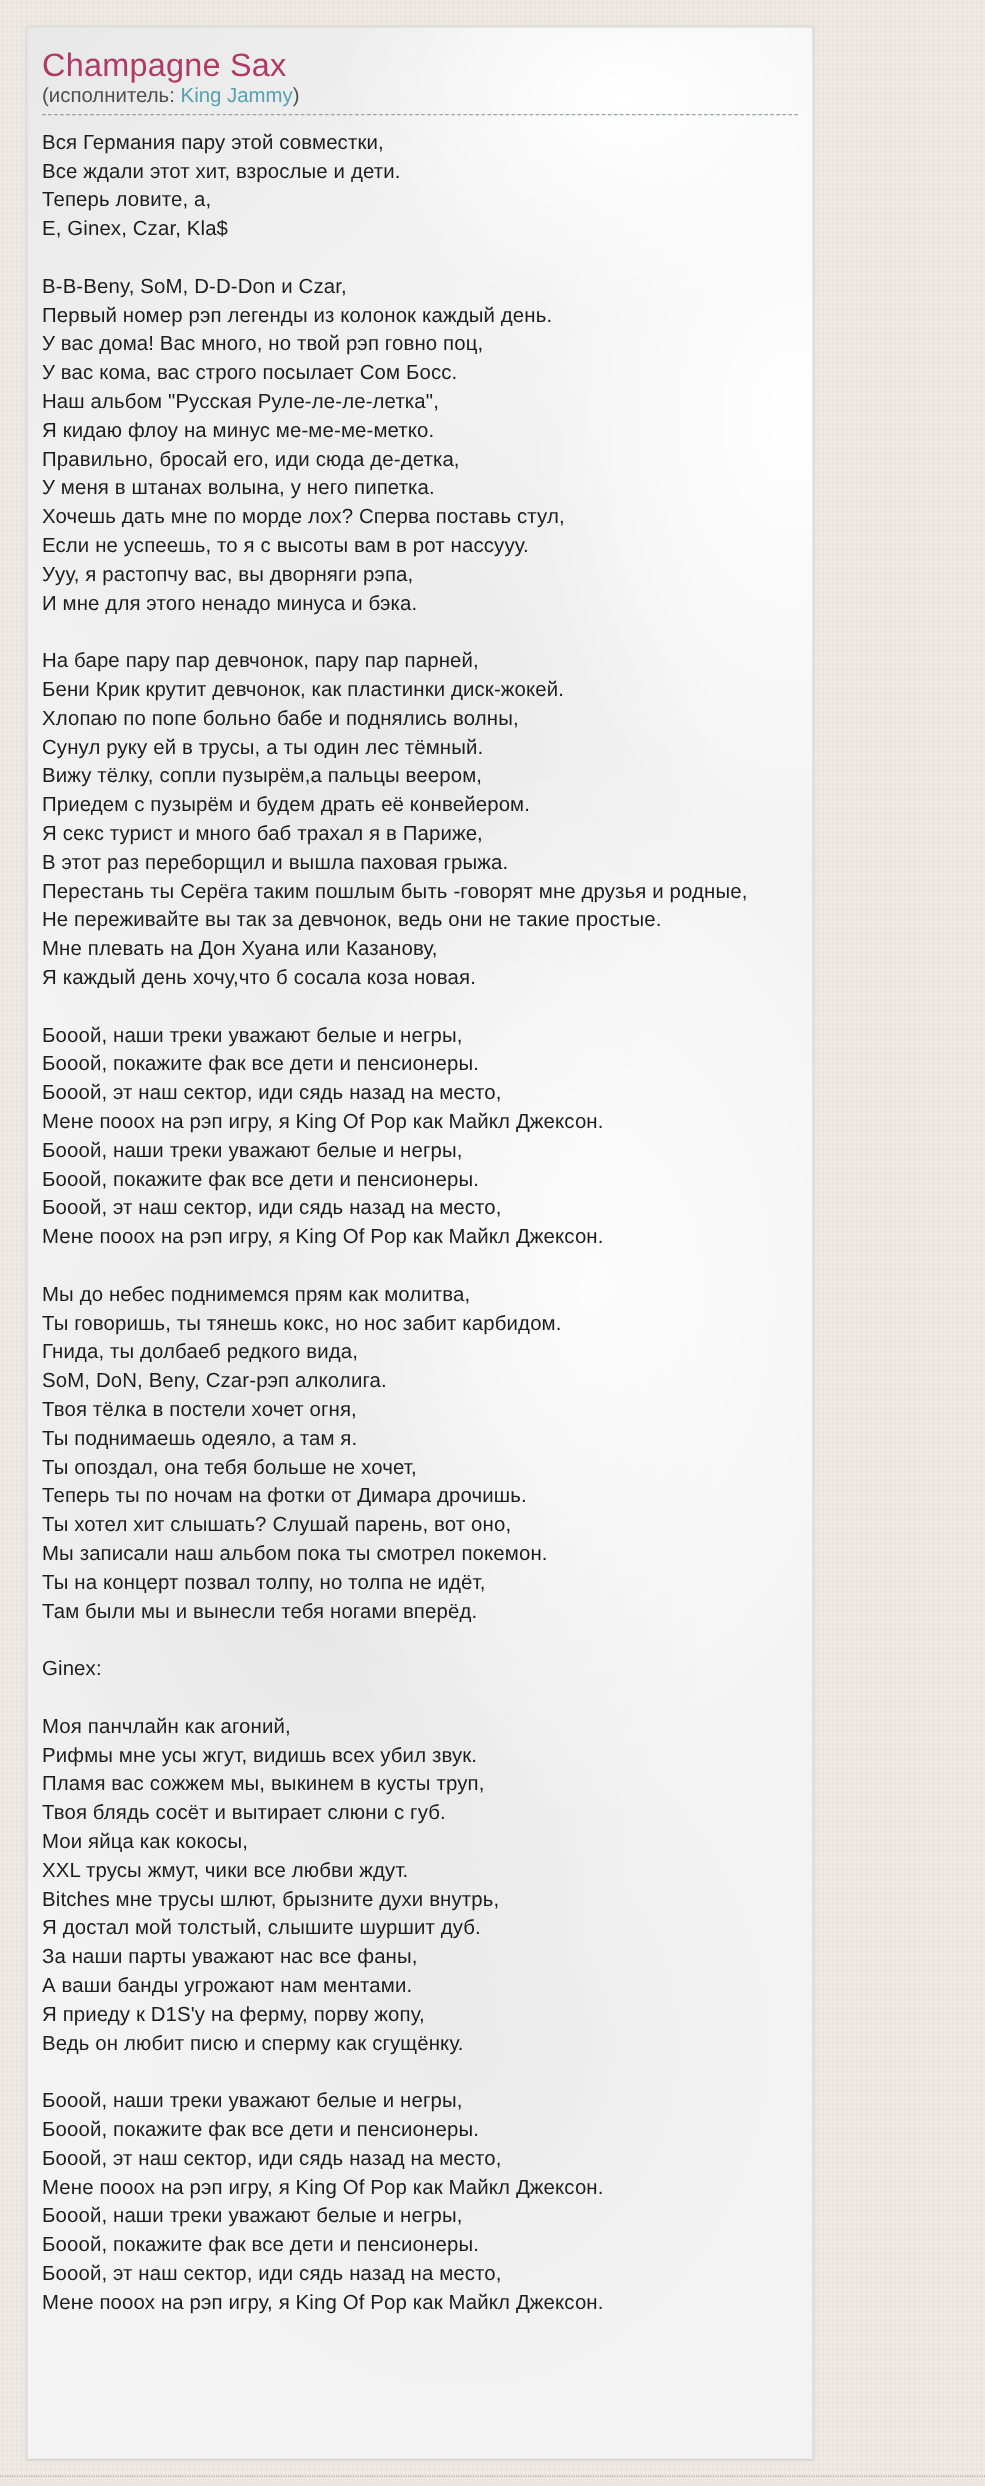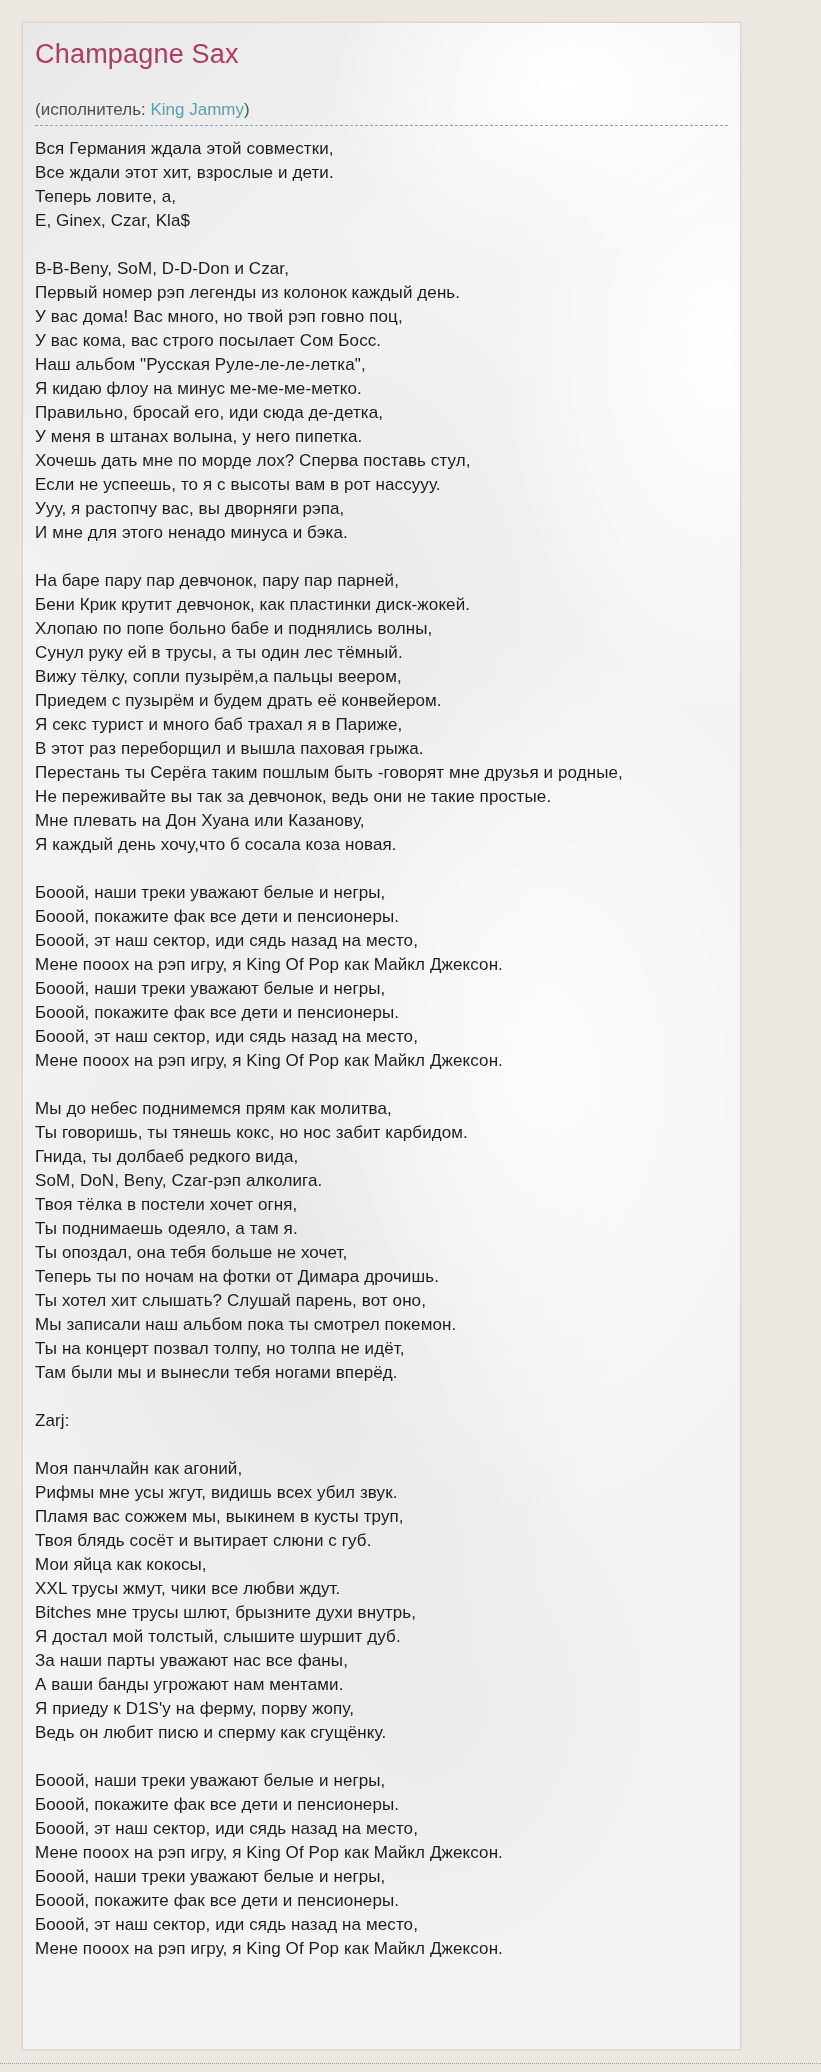--- a/index.html
+++ b/index.html
@@ -20,21 +20,21 @@
     background-color: var(--page-bg);
     background-image:
       radial-gradient(rgba(215,206,196,0.55) 16%, rgba(0,0,0,0) 17%),
       radial-gradient(rgba(255,255,255,0.75) 16%, rgba(0,0,0,0) 17%);
     background-size: 4px 4px;
     background-position: 0 0, 2px 2px;
   }
   .panel {
     position: absolute;
     left: 22px; top: 22px;
-    width: 719px; height: 2028px;
+    width: 656px; height: 2028px;
     background: var(--panel-bg);
     border: 1px solid #d6d3d0;
     box-shadow: 0 0 3px rgba(0,0,0,0.07);
   }
   .watermark {
     position: absolute;
     left: 0; top: 0; right: 0; bottom: 0;
     pointer-events: none;
     background:
       radial-gradient(ellipse 340px 260px at 76% 3%, rgba(255,255,255,1), rgba(255,255,255,0) 70%),
@@ -53,21 +53,20 @@
     font-size: 27px;
     line-height: 30px;
     font-weight: normal;
     color: var(--title-color);
     letter-spacing: 0.2px;
   }
   .artist-line {
     font-size: 17px;
     line-height: 22px;
     color: #4f4f4f;
-    margin-top: 30px;
   }
   .artist-link {
     color: var(--artist-link);
     text-decoration: none;
     cursor: pointer;
   }
   .header-rule {
     height: 0;
     border-bottom: 1px dashed #94a2ac;
     margin: 4px 2px 0 0;
@@ -95,21 +94,21 @@
 </head>
 <body>
 
 <div class="panel">
   <div class="watermark"></div>
   <div class="content">
     <h1 class="title">Champagne Sax</h1>
     <div class="artist-line"><span>(исполнитель: </span><a class="artist-link">King Jammy</a><span>)</span></div>
     <div class="header-rule"></div>
     <div class="lyrics" id="lyrics">
-        <p>Вся Германия ждала этой совместки,
+        <p>Вся Германия пару этой совместки,
 Все ждали этот хит, взрослые и дети.
 Теперь ловите, а,
 Е, Ginex, Czar, Kla$</p>
         <p>B-B-Beny, SoM, D-D-Don и Czar,
 Первый номер рэп легенды из колонок каждый день.
 У вас дома! Вас много, но твой рэп говно поц,
 У вас кома, вас строго посылает Сом Босс.
 Наш альбом "Русская Руле-ле-ле-летка",
 Я кидаю флоу на минус ме-ме-ме-метко.
 Правильно, бросай его, иди сюда де-детка,
@@ -143,21 +142,21 @@
 Гнида, ты долбаеб редкого вида,
 SoM, DoN, Beny, Czar-рэп алколига.
 Твоя тёлка в постели хочет огня,
 Ты поднимаешь одеяло, а там я.
 Ты опоздал, она тебя больше не хочет,
 Теперь ты по ночам на фотки от Димара дрочишь.
 Ты хотел хит слышать? Слушай парень, вот оно,
 Мы записали наш альбом пока ты смотрел покемон.
 Ты на концерт позвал толпу, но толпа не идёт,
 Там были мы и вынесли тебя ногами вперёд.</p>
-        <p>Zarj:</p>
+        <p>Ginex:</p>
         <p>Моя панчлайн как агоний,
 Рифмы мне усы жгут, видишь всех убил звук.
 Пламя вас сожжем мы, выкинем в кусты труп,
 Твоя блядь сосёт и вытирает слюни с губ.
 Мои яйца как кокосы,
 XXL трусы жмут, чики все любви ждут.
 Bitches мне трусы шлют, брызните духи внутрь,
 Я достал мой толстый, слышите шуршит дуб.
 За наши парты уважают нас все фаны,
 А ваши банды угрожают нам ментами.

